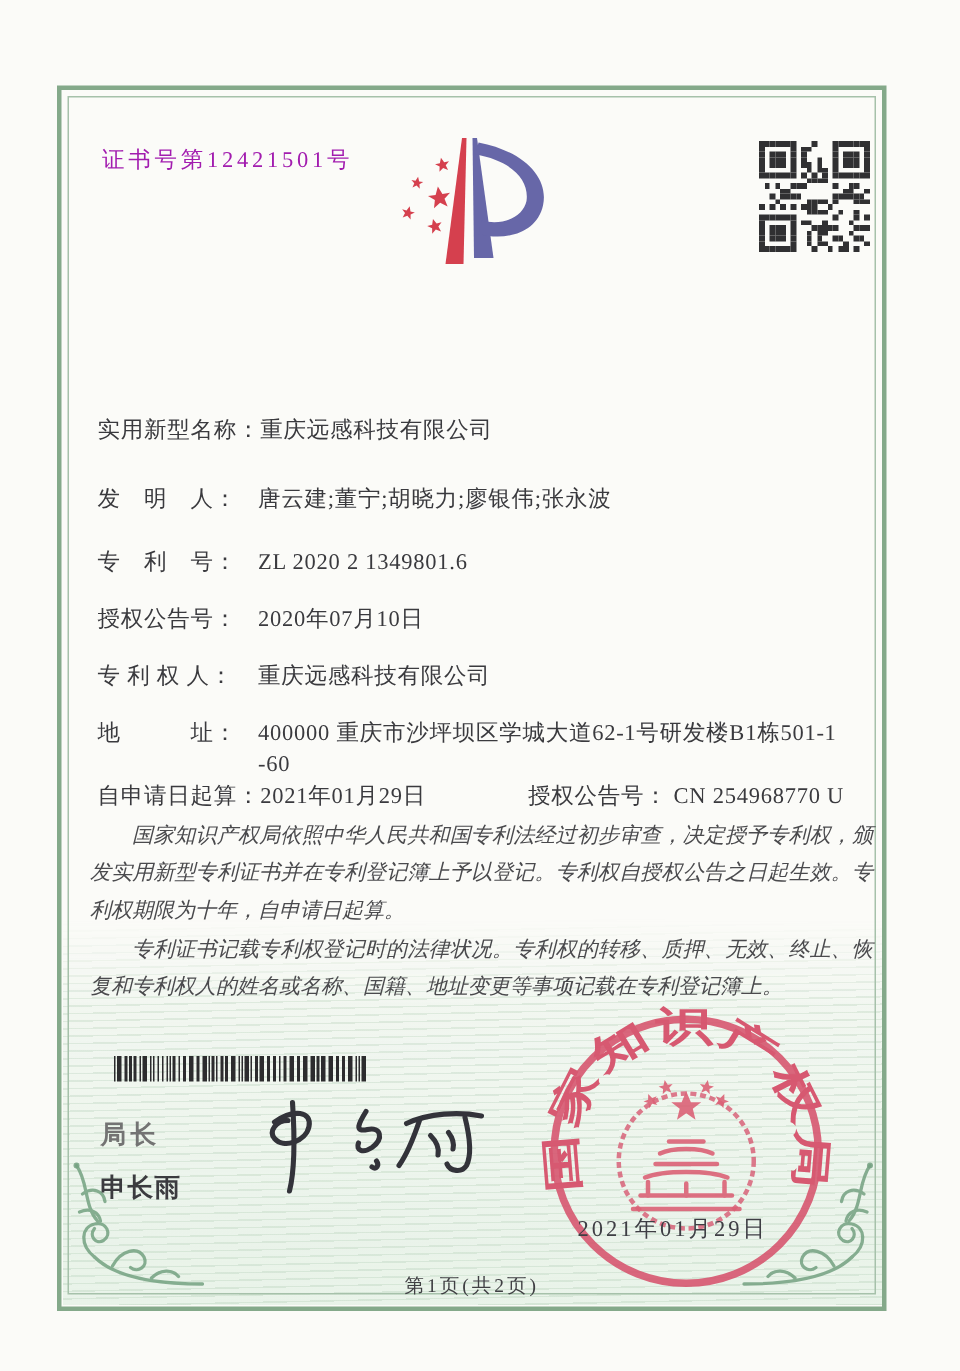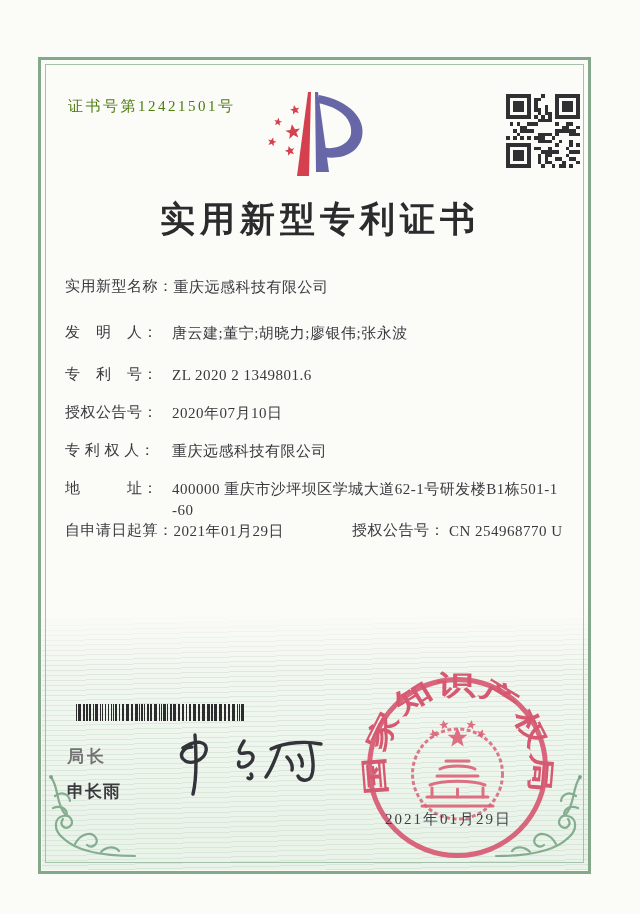--- a/index.html
+++ b/index.html
@@ -15,21 +15,21 @@
   
   .tint{
     position:absolute;left:42px;top:612px;width:547px;height:258px;z-index:0;
     background:
       repeating-linear-gradient(-1.2deg, rgba(140,181,146,.20) 0 1px, rgba(0,0,0,0) 1px 5px),
       linear-gradient(180deg, rgba(226,240,227,.25), rgba(222,238,224,.65));
     -webkit-mask-image:linear-gradient(180deg,transparent 0,#000 22%);
     mask-image:linear-gradient(180deg,transparent 0,#000 22%);
   }
   
-  .cert-no{position:absolute;left:68px;top:97px;font-size:15px;letter-spacing:2.5px;color:#4d7c0f;z-index:3;}
+  .cert-no{position:absolute;left:68px;top:97px;font-size:15px;letter-spacing:2.5px;color:#a21caf;z-index:3;}
   .logo{position:absolute;left:258px;top:84px;z-index:3;}
   .qr{position:absolute;left:506px;top:94px;width:72px;height:72px;z-index:3;}
   .qr i{position:absolute;width:3.5px;height:3.5px;background:#303032;}
   .title{position:absolute;left:0;right:0;top:196px;text-align:center;font-size:35px;font-weight:600;
          letter-spacing:5px;color:#2b2b2e;z-index:3;}
   
   .fields{position:absolute;left:65px;top:268px;width:525px;z-index:3;font-size:15px;color:#3a3a3e;}
   .frow{position:absolute;left:0;width:525px;white-space:nowrap;}
   .flabel{display:inline-block;min-width:107px;letter-spacing:.5px;}
   .fvalue{display:inline-block;vertical-align:top;white-space:pre-line;max-width:412px;letter-spacing:.5px;line-height:21px;}
@@ -306,21 +306,20 @@
       <i style="left:14.0px;top:70.0px"></i>
       <i style="left:17.5px;top:70.0px"></i>
       <i style="left:21.0px;top:70.0px"></i>
       <i style="left:35.0px;top:70.0px"></i>
       <i style="left:45.5px;top:70.0px"></i>
       <i style="left:52.5px;top:70.0px"></i>
       <i style="left:56.0px;top:70.0px"></i>
       <i style="left:63.0px;top:70.0px"></i>
     </div>
 
-  <div class="title">实用新型专利证书</div>
 
   <div class="fields">
     <div class="frow" style="top:9px">
       <span class="flabel">实用新型名称：</span><span class="fvalue">重庆远感科技有限公司</span>
     </div>
     <div class="frow" style="top:55px">
       <span class="flabel">发　明　人：</span><span class="fvalue">唐云建;董宁;胡晓力;廖银伟;张永波</span>
     </div>
     <div class="frow" style="top:97px">
       <span class="flabel">专　利　号：</span><span class="fvalue">ZL 2020 2 1349801.6</span>
@@ -336,20 +335,24 @@
 -60</span>
     </div>
     <div class="frow" style="top:253px">
       <span class="flabel">自申请日起算：</span><span class="fvalue">2021年01月29日</span>
       <span class="grant-pair2">
         <span class="flabel">授权公告号：</span><span class="fvalue">CN 254968770 U</span>
       </span>
     </div>
   </div>
 
+  <div class="paras">
+    <p>国家知识产权局依照中华人民共和国专利法经过初步审查，决定授予专利权，颁发实用新型专利证书并在专利登记簿上予以登记。专利权自授权公告之日起生效。专利权期限为十年，自申请日起算。</p>
+    <p>专利证书记载专利权登记时的法律状况。专利权的转移、质押、无效、终止、恢复和专利权人的姓名或名称、国籍、地址变更等事项记载在专利登记簿上。</p>
+  </div>
 
   <div class="barcode">
       <i style="left:0px;width:1px"></i>
       <i style="left:2px;width:3px"></i>
       <i style="left:7px;width:2px"></i>
       <i style="left:10px;width:2px"></i>
       <i style="left:13px;width:2px"></i>
       <i style="left:17px;width:1px"></i>
       <i style="left:19px;width:3px"></i>
       <i style="left:24px;width:1px"></i>
@@ -433,14 +436,15 @@
       <path d="M67,127 H128"></path>
       <path d="M72,127 V118 M123,127 V118 M97.5,127 V119"></path>
       <path d="M70,115 C82,110 113,110 125,115"></path>
       <path d="M77,106 H118"></path>
       <path d="M80,99 C88,95 107,95 115,99"></path>
       <path d="M86,91 H109"></path>
     </g>
   </svg>
   <div class="seal-date">2021年01月29日</div>
 
+  <div class="page-info">第1页(共2页)</div>
 
 </div>
 
 </body></html>

